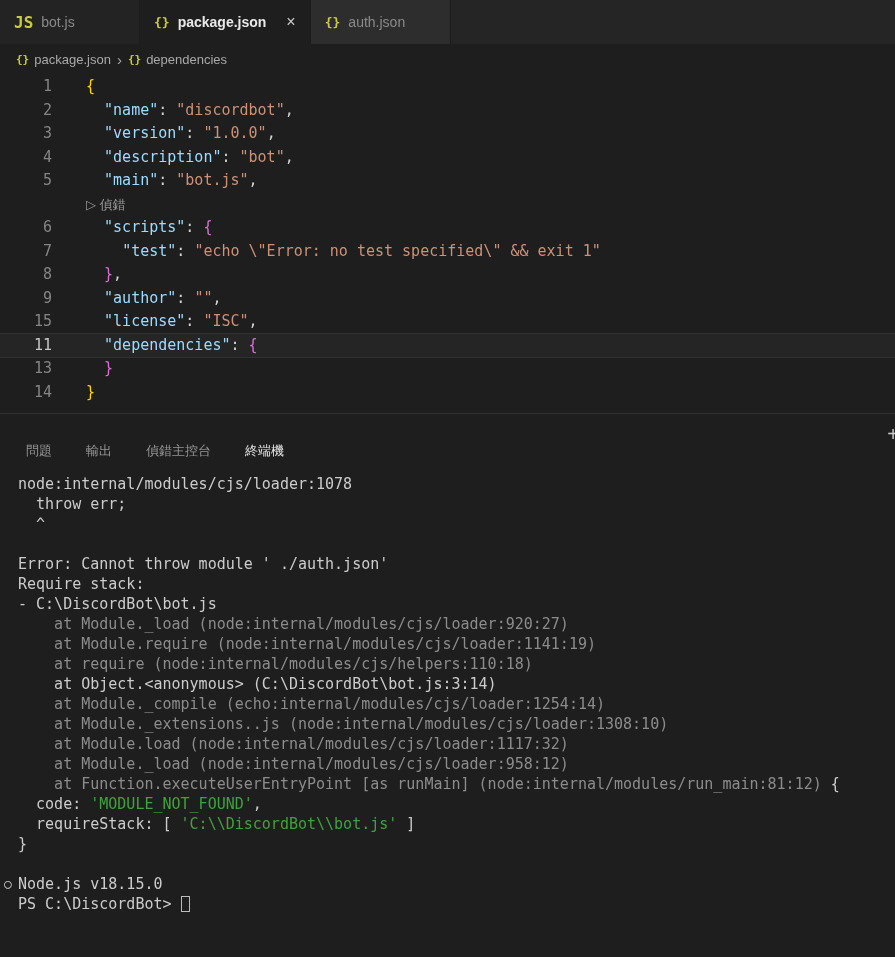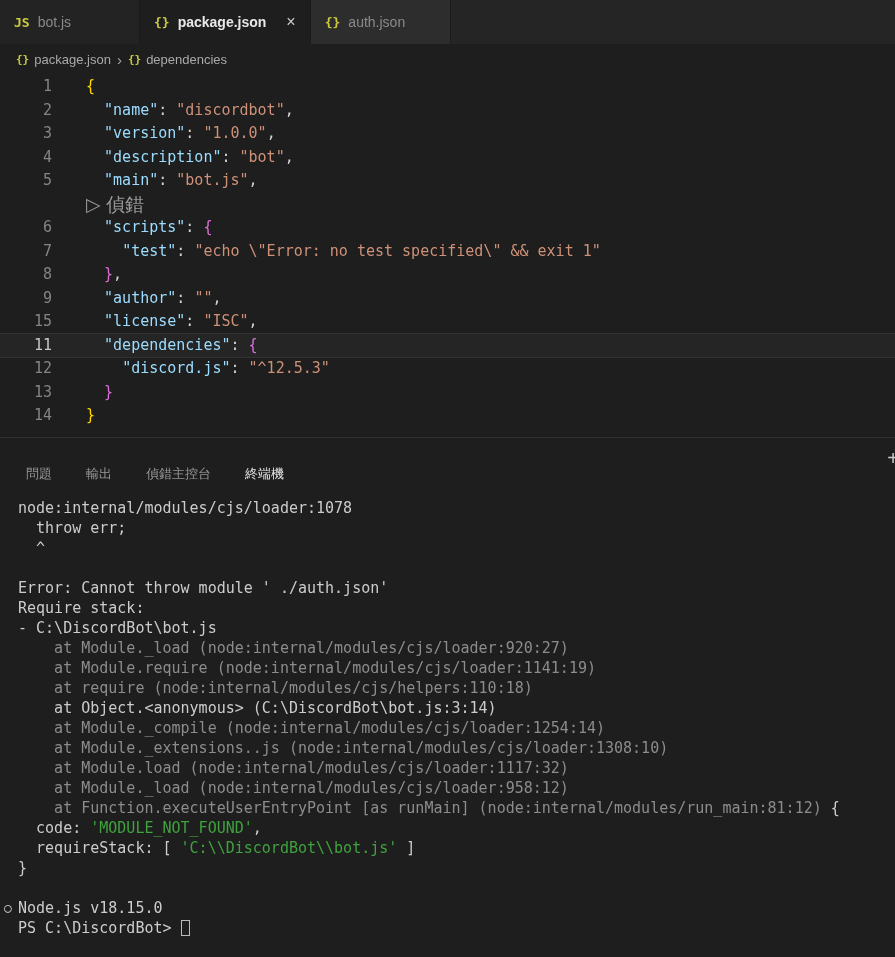--- a/index.html
+++ b/index.html
@@ -7,21 +7,21 @@
   body { background:#1e1e1e; font-family:"Liberation Sans","DejaVu Sans",sans-serif; }
 
   
   .tabbar { display:flex; height:44px; background:#252526; align-items:stretch; }
   .tab { display:flex; align-items:center; gap:8px; padding:0 14px; min-width:140px;
          background:#2d2d2d; color:#8a8a8a; font-size:14px; border-right:1px solid #1b1b1b; cursor:pointer; }
   .tab:nth-child(1) { background:#232323; }
   .tab.active { background:#1e1e1e; color:#e8e8e8; }
   .tab.active .tlabel { font-weight:bold; }
   .ticon { font-family:"DejaVu Sans Mono","Liberation Mono",monospace; font-weight:bold; }
-  .ticon.js { color:#cbcb41; font-size:13px; }
+  .ticon.js { color:#cbcb41; font-size:16px; }
   .ticon.json { color:#cbcb41; font-size:13px; }
   .tclose { margin-left:12px; color:#cccccc; font-size:16px; line-height:1; }
 
   
   .breadcrumb { height:31px; display:flex; align-items:center; padding-left:16px; font-size:13px;
                 color:#a9a9a9; background:#1e1e1e; }
   .bitem { display:flex; align-items:center; cursor:pointer; }
   .bicon { color:#cbcb41; font-family:"DejaVu Sans Mono","Liberation Mono",monospace; font-size:11px;
            font-weight:bold; margin-right:5px; }
   .bsep { margin:0 6px; font-size:15px; color:#a9a9a9; }
@@ -32,21 +32,21 @@
            font-family:"DejaVu Sans Mono","Liberation Mono",monospace; font-size:15px; }
   .eline.current { background:rgba(255,255,255,0.035); box-shadow:0 -1px 0 #323232, 0 1px 0 #323232; }
   .ln { flex:0 0 52px; text-align:right; color:#858585; user-select:none; }
   .ln.cur { color:#c6c6c6; }
   .code { margin-left:34px; white-space:pre; }
   .tk-k  { color:#9cdcfe; }
   .tk-s  { color:#ce9178; }
   .tk-p  { color:#d4d4d4; }
   .tk-b1 { color:#ffd700; }
   .tk-b2 { color:#da70d6; }
-  .tk-lens { color:#999999; font-family:"Liberation Sans","DejaVu Sans",sans-serif; font-size:19px; }
+  .tk-lens { color:#999999; font-family:"Liberation Sans","DejaVu Sans",sans-serif; font-size:13px; }
 
   
   .panel { border-top:1px solid #303030; }
   .panel-tabs { position:relative; display:flex; align-items:center; height:44px; padding-left:25px;
                 gap:32px; overflow:hidden; }
   .ptab { font-size:13px; color:#969696; cursor:pointer; padding:5px 1px 7px; border-bottom:1px solid transparent;margin-top:32px; }
   .ptab.active { color:#e7e7e7; border-bottom-color:#e7e7e7; }
   .plus { position:absolute; right:-4px; top:9px; color:#cccccc; font-size:20px; font-weight:300; cursor:pointer; }
 
   
@@ -134,24 +134,20 @@
     </div>
     <div class="eline">
       <span class="ln">15</span>
       <span class="code"><span class="tk-p">  </span><span class="tk-k">"license"</span><span class="tk-p">: </span><span class="tk-s">"ISC"</span><span class="tk-p">,</span></span>
     </div>
     <div class="eline current">
       <span class="ln cur">11</span>
       <span class="code"><span class="tk-p">  </span><span class="tk-k">"dependencies"</span><span class="tk-p">: </span><span class="tk-b2">{</span></span>
     </div>
     <div class="eline">
-      <span class="ln">12</span>
-      <span class="code"><span class="tk-p">    </span><span class="tk-k">"discord.js"</span><span class="tk-p">: </span><span class="tk-s">"^12.5.3"</span></span>
-    </div>
-    <div class="eline">
       <span class="ln">13</span>
       <span class="code"><span class="tk-p">  </span><span class="tk-b2">}</span></span>
     </div>
     <div class="eline">
       <span class="ln">14</span>
       <span class="code"><span class="tk-b1">}</span></span>
     </div>
   </div>
 
 <div class="panel">
@@ -169,21 +165,21 @@
       <div class="tline"><span class="tk-fg">  throw err;</span></div>
       <div class="tline"><span class="tk-fg">  ^</span></div>
       <div class="tline">&nbsp;</div>
       <div class="tline"><span class="tk-fg">Error: Cannot throw module ' ./auth.json'</span></div>
       <div class="tline"><span class="tk-fg">Require stack:</span></div>
       <div class="tline"><span class="tk-fg">- C:\DiscordBot\bot.js</span></div>
       <div class="tline"><span class="tk-dim">    at Module._load (node:internal/modules/cjs/loader:920:27)</span></div>
       <div class="tline"><span class="tk-dim">    at Module.require (node:internal/modules/cjs/loader:1141:19)</span></div>
       <div class="tline"><span class="tk-dim">    at require (node:internal/modules/cjs/helpers:110:18)</span></div>
       <div class="tline"><span class="tk-fg">    at Object.&lt;anonymous&gt; (C:\DiscordBot\bot.js:3:14)</span></div>
-      <div class="tline"><span class="tk-dim">    at Module._compile (node:internal/modules/cjs/loader:1254:14)</span></div>
+      <div class="tline"><span class="tk-dim">    at Module._compile (echo:internal/modules/cjs/loader:1254:14)</span></div>
       <div class="tline"><span class="tk-dim">    at Module._extensions..js (node:internal/modules/cjs/loader:1308:10)</span></div>
       <div class="tline"><span class="tk-dim">    at Module.load (node:internal/modules/cjs/loader:1117:32)</span></div>
       <div class="tline"><span class="tk-dim">    at Module._load (node:internal/modules/cjs/loader:958:12)</span></div>
       <div class="tline"><span class="tk-dim">    at Function.executeUserEntryPoint [as runMain] (node:internal/modules/run_main:81:12) </span><span class="tk-fg">{</span></div>
       <div class="tline"><span class="tk-fg">  code: </span><span class="tk-grn">'MODULE_NOT_FOUND'</span><span class="tk-fg">,</span></div>
       <div class="tline"><span class="tk-fg">  requireStack: [ </span><span class="tk-grn">'C:\\DiscordBot\\bot.js'</span><span class="tk-fg"> ]</span></div>
       <div class="tline"><span class="tk-fg">}</span></div>
       <div class="tline">&nbsp;</div>
       <div class="tline"><span class="tk-deco">○</span><span class="tk-fg">Node.js v18.15.0</span></div>
       <div class="tline"><span class="tk-fg">PS C:\DiscordBot&gt; </span><span class="tk-cursor"></span></div>

